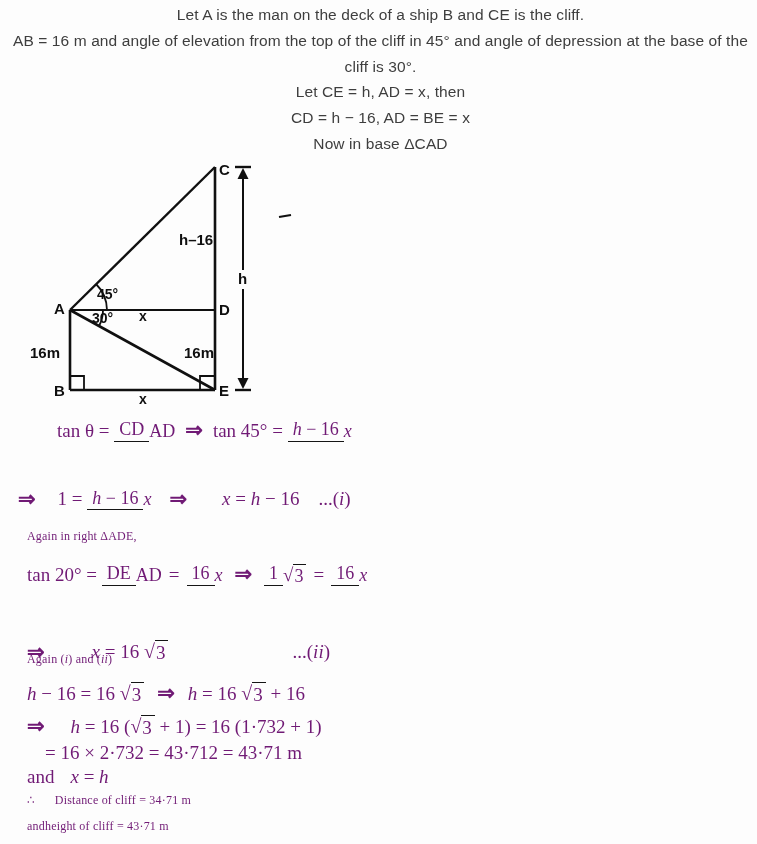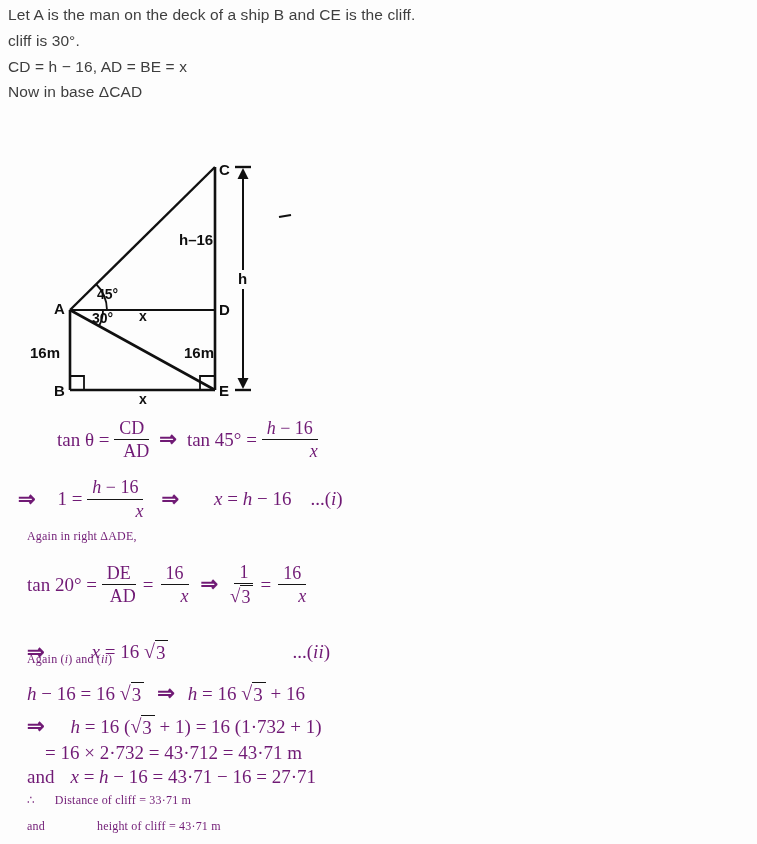--- a/index.html
+++ b/index.html
@@ -7,33 +7,34 @@
     width:757px;height:844px;position:relative;overflow:hidden;
     background:#fdfdfd;
     font-family:"Liberation Serif", serif;
   }
   
   .ptext{
     position:absolute;left:8px;top:2px;width:745px;
     font-family:"Liberation Sans", sans-serif;
     font-size:15.5px;line-height:25.8px;color:#3e3e3e;
     letter-spacing:.1px;
+    text-align:center;
   }
   .ptext div{white-space:pre;}
   
   .row{
     position:absolute;display:flex;align-items:center;
     font-family:"Liberation Serif", serif;
     font-size:19px;color:#701a75;font-weight:500;
   }
   .row span{white-space:pre;}
   .it{font-style:italic;}
   .arr{font-size:21px;font-weight:600;}
   .frac{
-    display:inline-flex;flex-direction:column;align-items:flex-end;
+    display:inline-flex;flex-direction:row;align-items:center;
     font-size:18px;line-height:1.12;vertical-align:middle;
   }
   .frac .num{border-bottom:1.8px solid #151515;padding:0 5px 1px;}
   .frac .den{padding-top:1px;}
   .sqrt{display:inline-flex;align-items:flex-start;}
   .sqrt .rad{font-size:1.05em;}
   .sqrt .ov{border-top:1.7px solid #141414;padding:1px 3px 0 1px;}
   .hdr{font-size:12px;letter-spacing:.2px;}
   .ref{margin-left:auto;}
   svg text{
@@ -41,21 +42,23 @@
     font-weight:bold;fill:#0f0f0f;
   }
   .lbl{font-size:15px;}
   .lblsm{font-size:14px;}
 </style>
 </head>
 <body>
 
 <div class="ptext">
   <div>Let A is the man on the deck of a ship B and CE is the cliff.</div>
+  <div>AB = 16 m and angle of elevation from the top of the cliff in 45° and angle of depression at the base of the</div>
   <div>cliff is 30°.</div>
+  <div>Let CE = h, AD = x, then</div>
   <div>CD = h − 16, AD = BE = x</div>
   <div>Now in base ΔCAD</div>
 </div>
 
 <svg style="position:absolute;left:0;top:152px;" width="310" height="260" viewBox="0 152 310 260">
 
   <g stroke="#101010" fill="none">
     <line x1="70" y1="310" x2="215" y2="167" stroke-width="2.4"></line>
     <line x1="215" y1="167" x2="215" y2="390" stroke-width="2.6"></line>
     <line x1="70" y1="310" x2="215" y2="310" stroke-width="2.2"></line>
@@ -193,24 +196,23 @@
 
 <div class="row" style="left:45px;top:742px;">
   <span>= 16 × 2·732 = 43·712 = 43·71 m</span>
 </div>
 
 <div class="row" style="left:27px;top:766px;">
   <span>and</span>
   <span class="it" style="margin-left:16px;">x</span>
     <span> = </span>
     <span class="it">h</span>
-    <span> − 16 = 43·71 − 16 = 27·71</span>
 </div>
 
 <div class="row hdr" style="left:27px;top:793px;">
   <span>∴</span>
-  <span style="margin-left:20px;">Distance of cliff = 33·71 m</span>
+  <span style="margin-left:20px;">Distance of cliff = 34·71 m</span>
 </div>
 
 <div class="row hdr" style="left:27px;top:819px;">
   <span>and</span>
-  <span style="margin-left:52px;text-align:right;">height of cliff = 43·71 m</span>
+  <span style="text-align:right;">height of cliff = 43·71 m</span>
 </div>
 
 </body></html>

